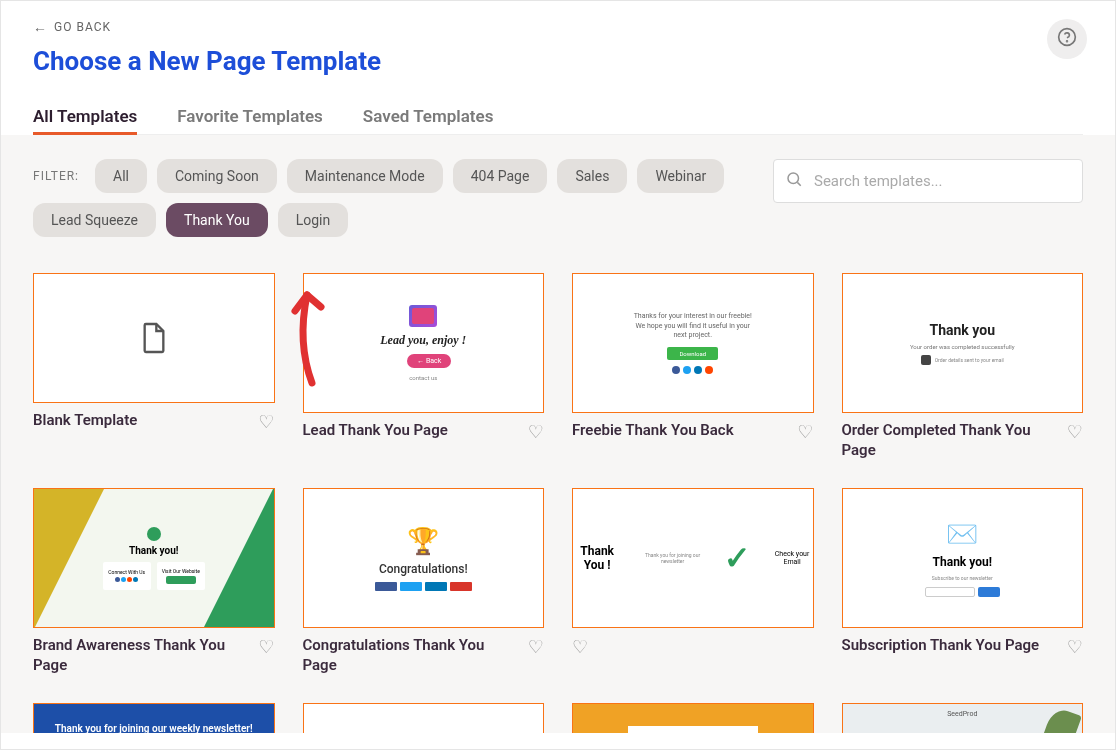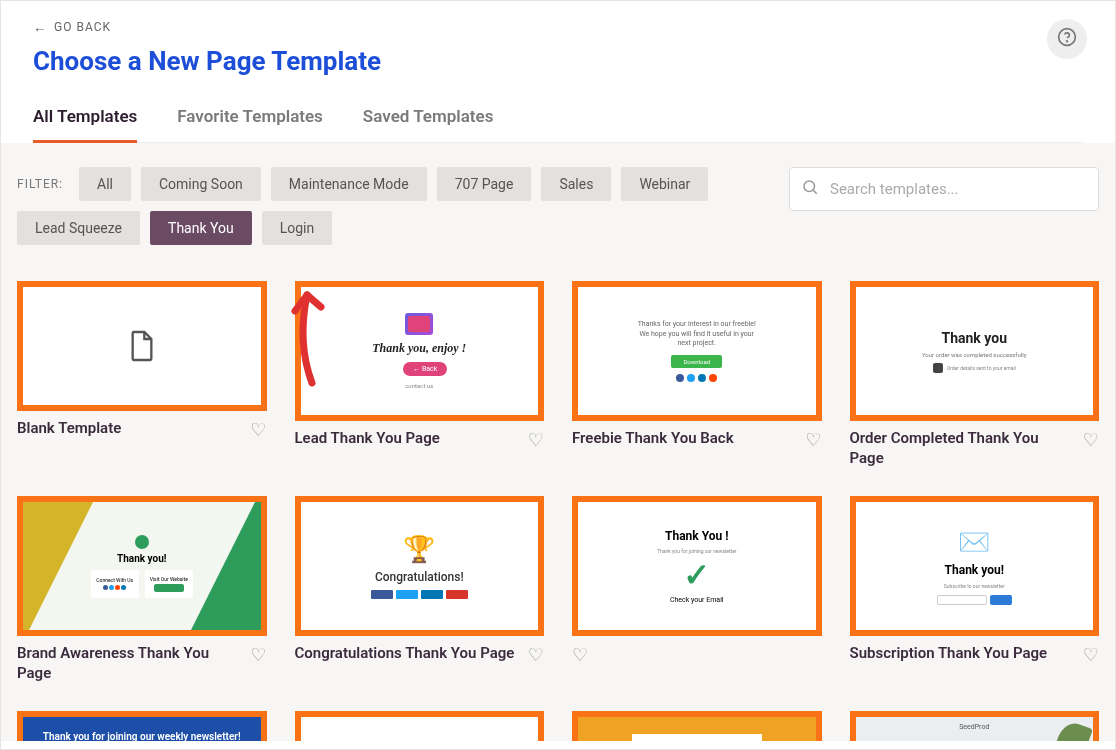--- a/index.html
+++ b/index.html
@@ -3,35 +3,35 @@
 <meta charset="utf-8">
 <style>
   *{margin:0;padding:0;box-sizing:border-box;font-family:-apple-system,BlinkMacSystemFont,"Segoe UI",Roboto,Helvetica,Arial,sans-serif;}
   body{background:#fff;width:1116px;height:750px;overflow:hidden;border:1px solid #e5e5e5;position:relative;}
   .header{padding:16px 32px 0 32px;background:#fff;}
   .go-back{font-size:12px;letter-spacing:1px;color:#666;cursor:pointer;display:inline-flex;align-items:center;gap:6px;}
   .go-back-arrow{font-size:14px;}
   .page-title{font-size:26px;font-weight:700;color:#1d4ed8;margin-top:10px;}
   .help-btn{position:absolute;top:18px;right:28px;width:40px;height:40px;border-radius:50%;background:#efeeee;display:flex;align-items:center;justify-content:center;cursor:pointer;color:#777;font-size:18px;}
   .tabs{display:flex;gap:40px;margin-top:30px;border-bottom:1px solid #eee;}
-  .tab{font-size:17px;font-weight:600;color:#7a7a7a;padding-bottom:16px;cursor:pointer;position:relative;}
+  .tab{font-size:17px;font-weight:600;color:#7a7a7a;padding-bottom:8px;cursor:pointer;position:relative;}
   .tab.active{color:#2d1e2f;}
   .tab.active::after{content:"";position:absolute;left:0;right:0;bottom:-1px;height:3px;background:#e85a2a;}
-  .content-area{background:#f7f6f5;padding:24px 16px;height:calc(100% - 150px);overflow:hidden;}
+  .content-area{background:#f7f6f5;padding:24px 32px;height:calc(100% - 150px);overflow:hidden;}
   .filter-row{display:flex;align-items:flex-start;flex-wrap:wrap;gap:10px;position:relative;}
   .filter-label{font-size:12px;letter-spacing:1px;color:#777;align-self:center;margin-right:6px;}
-  .filter-btn{background:#e3e0dd;border:none;padding:9px 18px;font-size:14px;color:#555;border-radius:2px;cursor:pointer;}
+  .filter-btn{background:#e3e0dd;border:none;padding:9px 18px;font-size:14px;color:#555;border-radius:12px;cursor:pointer;}
   .filter-btn.active{background:#6b4b63;color:#fff;}
   .search-wrap{margin-left:auto;position:relative;width:310px;}
   .search-input{width:100%;padding:12px 14px 12px 40px;border:1px solid #ddd;border-radius:4px;font-size:15px;color:#333;background:#fff;}
   .search-input::placeholder{color:#aaa;}
   .search-icon{position:absolute;left:12px;top:50%;transform:translateY(-50%);color:#999;}
   .templates-grid{display:grid;grid-template-columns:repeat(4,1fr);gap:28px;margin-top:36px;}
   .template-card{display:flex;flex-direction:column;}
-  .thumb{border:6px solid #f97316;background:#fff;height:140px;display:flex;align-items:center;justify-content:center;position:relative;overflow:hidden;cursor:pointer;}
+  .thumb{border:1px solid #f97316;background:#fff;height:140px;display:flex;align-items:center;justify-content:center;position:relative;overflow:hidden;cursor:pointer;}
   .card-footer{display:flex;align-items:flex-start;justify-content:space-between;margin-top:8px;gap:8px;}
   .card-title{font-size:15px;font-weight:600;color:#3b2b3d;line-height:1.3;}
   .heart{color:#999;font-size:18px;cursor:pointer;flex-shrink:0;}
   .annotation-arrow{position:absolute;left:276px;top:282px;pointer-events:none;z-index:50;}
   
   .t-blank svg{color:#555;}
   .t-lead{flex-direction:column;gap:6px;}
   .t-lead .env{width:28px;height:22px;background:linear-gradient(135deg,#6a5bd8,#a94bd8);border-radius:3px;position:relative;}
   .t-lead .env::before{content:"";position:absolute;inset:3px;background:#e0437a;border-radius:2px;}
   .t-lead .txt1{font-family:Georgia,serif;font-style:italic;font-size:12px;font-weight:600;color:#222;}
@@ -56,21 +56,21 @@
   .t-brand .cards{display:flex;gap:6px;margin-top:6px;}
   .t-brand .c{width:48px;height:28px;background:#fff;border-radius:2px;font-size:5px;display:flex;flex-direction:column;align-items:center;justify-content:center;gap:2px;}
   .t-brand .c .dt{display:flex;gap:1px;}
   .t-brand .c .dt span{width:5px;height:5px;border-radius:50%;}
   .t-brand .c .bt{width:30px;height:8px;background:#2e9d5b;border-radius:2px;}
   .t-congrats{flex-direction:column;gap:6px;text-align:center;}
   .t-congrats .trophy{font-size:26px;}
   .t-congrats .ttl{font-size:12px;font-weight:500;color:#333;}
   .t-congrats .btns{display:flex;gap:3px;justify-content:center;}
   .t-congrats .btns span{width:22px;height:9px;border-radius:1px;}
-  .t-check{flex-direction:column;gap:5px;text-align:center;}
+  .t-check{flex-direction:row;gap:21px;text-align:center;}
   .t-check .ttl{font-size:12px;font-weight:700;}
   .t-check .sub{font-size:5px;color:#888;}
   .t-check .mark{font-size:32px;color:#2e9d5b;font-weight:700;line-height:1;}
   .t-check .lbl{font-size:7px;font-weight:400;}
   .t-sub{flex-direction:column;gap:6px;text-align:center;}
   .t-sub .env{font-size:26px;}
   .t-sub .ttl{font-size:12px;font-weight:700;}
   .t-sub .sub{font-size:5px;color:#888;}
   .t-sub .form{display:flex;gap:3px;justify-content:center;}
   .t-sub .inp{width:50px;height:10px;border:1px solid #ccc;border-radius:2px;}
@@ -112,21 +112,21 @@
   </div>
 </div>
 
 <div class="content-area">
   <div class="filter-row">
     <div class="filters-left">
       <span class="filter-label">FILTER:</span>
       <button class="filter-btn">All</button>
       <button class="filter-btn">Coming Soon</button>
       <button class="filter-btn">Maintenance Mode</button>
-      <button class="filter-btn">707 Page</button>
+      <button class="filter-btn">404 Page</button>
       <button class="filter-btn">Sales</button>
       <button class="filter-btn">Webinar</button>
       <button class="filter-btn">Lead Squeeze</button>
       <button class="filter-btn active">Thank You</button>
       <button class="filter-btn">Login</button>
     </div>
     <div class="search-wrap">
       <span class="search-icon">
         <svg width="18" height="18" viewBox="0 0 24 24" fill="none" stroke="currentColor" stroke-width="2">
             <circle cx="11" cy="11" r="7"></circle>
@@ -148,21 +148,21 @@
       </div>
       <div class="card-footer">
         <div class="card-title">Blank Template</div>
         <span class="heart">♡</span>
       </div>
     </div>
 
     <div class="template-card">
       <div class="thumb t-lead">
         <div class="env"></div>
-        <div class="txt1">Thank you, enjoy !</div>
+        <div class="txt1">Lead you, enjoy !</div>
         <div class="pill">← Back</div>
         <div class="tiny">contact us</div>
       </div>
       <div class="card-footer">
         <div class="card-title">Lead Thank You Page</div>
         <span class="heart">♡</span>
       </div>
     </div>
 
     <div class="template-card">

